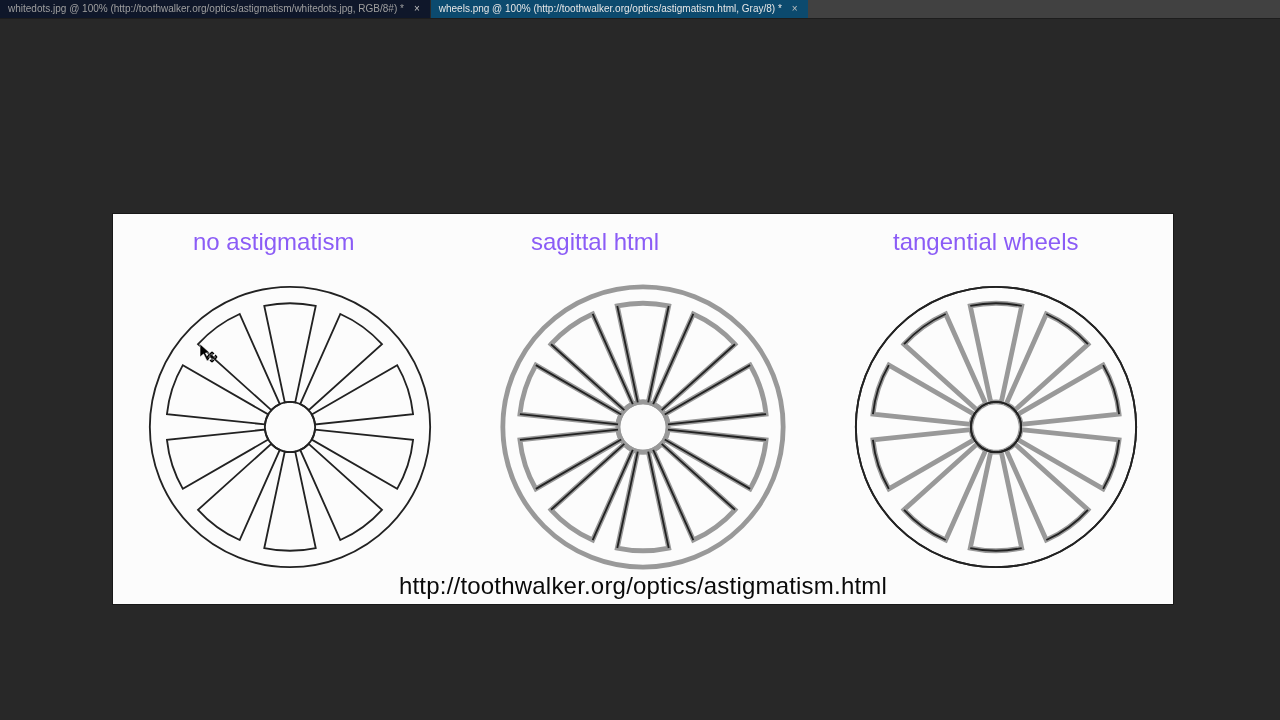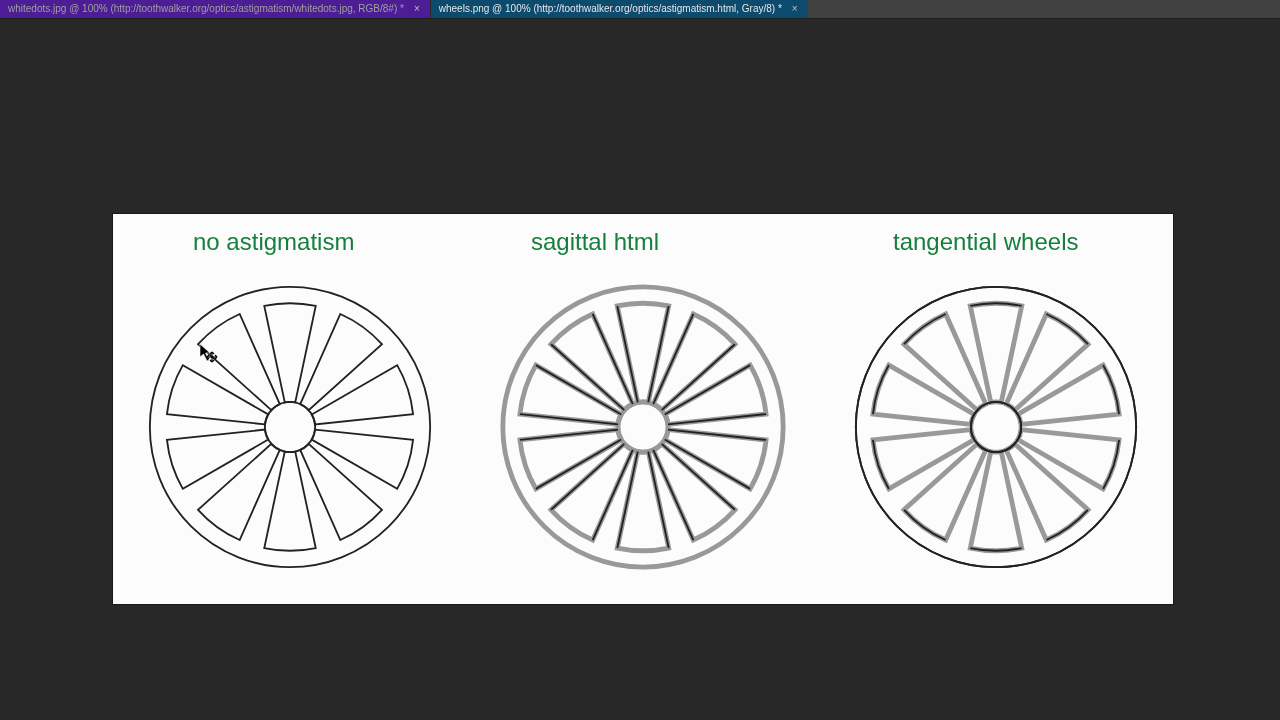--- a/index.html
+++ b/index.html
@@ -26,21 +26,21 @@
     align-items: center;
     padding: 0 10px 0 8px;
     font-size: 10px;
     line-height: 18px;
     color: #bfbfbf;
     white-space: nowrap;
     cursor: default;
     position: relative;
   }
   .tab.inactive {
-    background: #4c1d95;
+    background: #0f172a;
     border-right: 1px solid #2a2a2a;
     color: #9f9f9f;
     justify-content: space-between;
   }
   .tab.active {
     background: #0c4a6e;
     color: #e6e6e6;
   }
   .tab .close {
     margin-left: 10px;
@@ -69,21 +69,21 @@
 
   .titles {
     position: absolute;
     top: 14px;
     left: 0;
     width: 100%;
   }
   .wheel-title {
     position: absolute;
     font-size: 24px;
-    color: #15803d;
+    color: #8b5cf6;
     font-family: Arial, sans-serif;
   }
   #t1 { left: 80px;  }
   #t2 { left: 418px; }
   #t3 { left: 780px; }
 
   .caption {
     position: absolute;
     bottom: 4px;
     left: 0;
@@ -237,20 +237,21 @@
               <path d="M 26.61269642467321 125.20289289392711 A 128 128 0 0 1 -26.612696424673196 125.20289289392713" class="sharp"></path>
               <path d="M -52.062290313702405 116.93381857825293 A 128 128 0 0 1 -95.12253766110643 85.64871761393387" class="sharp"></path>
               <path d="M -110.85125168440815 63.99999999999999 A 128 128 0 0 1 -127.29880260713898 13.379643298259678" class="sharp"></path>
               <path d="M -127.29880260713898 -13.379643298259703 A 128 128 0 0 1 -110.85125168440814 -64.00000000000001" class="sharp"></path>
               <path d="M -95.12253766110646 -85.64871761393385 A 128 128 0 0 1 -52.06229031370241 -116.93381857825293" class="sharp"></path>
             </g>
           </svg>
       </div>
     </div>
 
+    <div class="caption">http://toothwalker.org/optics/astigmatism.html</div>
   </div>
 
   <div class="cursor">
     <svg viewBox="0 0 24 24">
       <path d="M1 1 L1 14 L4.5 11 L8 18 L10 17 L6.5 10 L11 10 Z" fill="#000" stroke="#fff" stroke-width="0.6"></path>
       <g transform="translate(13 14)">
         <line x1="-5" y1="0" x2="5" y2="0" stroke="#000" stroke-width="1.2"></line>
         <line x1="0" y1="-5" x2="0" y2="5" stroke="#000" stroke-width="1.2"></line>
         <path d="M-5 0 L-3 -2 M-5 0 L-3 2 M5 0 L3 -2 M5 0 L3 2 M0 -5 L-2 -3 M0 -5 L2 -3 M0 5 L-2 3 M0 5 L2 3" stroke="#000" stroke-width="1.2" fill="none"></path>
       </g>

